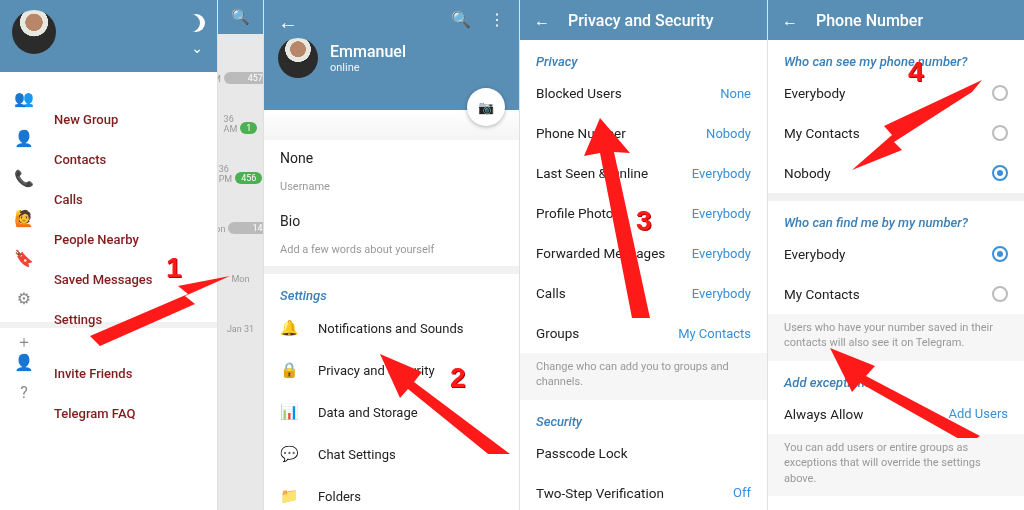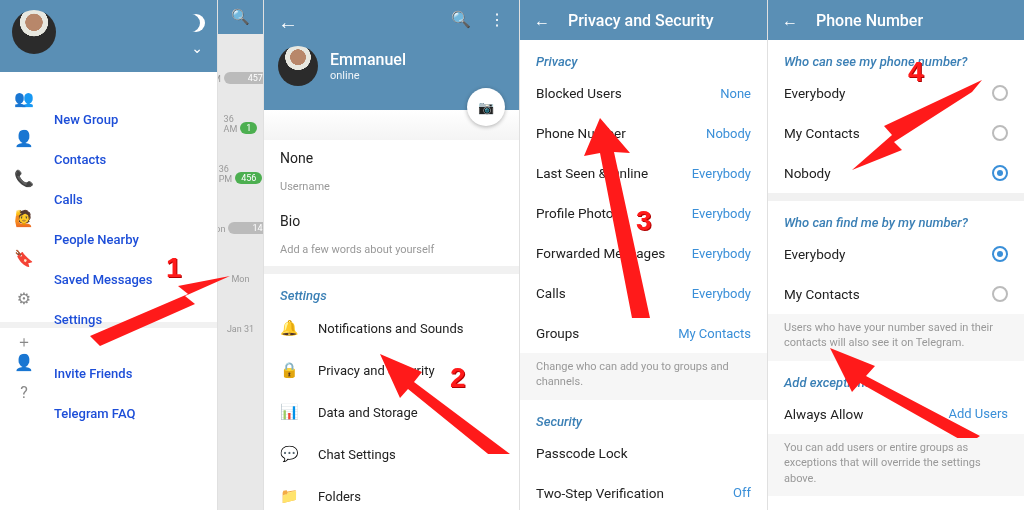--- a/index.html
+++ b/index.html
@@ -12,34 +12,34 @@
   .p5 { width: 256px; border-right: none; }
 
   
   .drawer-head { background: #5a8fb5; height: 72px; padding: 10px 12px; position: relative; }
   .avatar { width: 44px; height: 44px; border-radius: 50%; background: radial-gradient(circle at 50% 28%, #b8876a 0 22%, #e8e8e0 23% 36%, #2b2b2b 37% 80%); }
   .moon { position: absolute; right: 12px; top: 14px; width: 18px; height: 18px; border-radius: 50%; box-shadow: inset -5px 0 0 0 #fff; }
   .chev { position: absolute; right: 14px; bottom: 16px; color: #fff; font-size: 14px; }
   .menu { padding: 6px 0; }
   .mi { display: flex; align-items: center; height: 40px; padding: 0 14px; gap: 20px; color: #444; }
   .mi .ic { width: 20px; text-align: center; color: #888; font-size: 16px; }
-  .mi .lbl { font-size: 13px; font-weight: 500; color: #1d4ed8; margin-top: 43px; }
+  .mi .lbl { font-size: 13px; font-weight: 500; color: #7f1d1d; margin-top: 43px; }
   .sep { height: 6px; background: #f1f1f1; margin: 4px 0; }
 
   
   .peek-top { height: 34px; background: #5a8fb5; display: flex; align-items: center; justify-content: center; color: #fff; font-size: 15px; }
   .peek-row { height: 50px; display: flex; flex-direction: row; justify-content: center; align-items: flex-end; padding: 0 6px; gap: 3px; font-size: 9px; color: #999; }
   .badge { background: #4caf50; color: #fff; border-radius: 10px; padding: 1px 6px; font-size: 9px; }
   .badge.gray { background: #bbb; padding-left: 24px; }
 
   
   .hdr { background: #5a8fb5; height: 110px; color: #fff; position: relative; padding: 10px 14px; }
   .hdr .back { font-size: 20px; }
   .hdr .tools { position: absolute; right: 14px; top: 10px; display: flex; gap: 18px; font-size: 16px; }
-  .hdr .who { display: flex; align-items: center; gap: 12px; margin-top: 12px; }
+  .hdr .who { display: flex; align-items: center; gap: 12px; margin-top: 4px; }
   .hdr .avatar { width: 40px; height: 40px; }
   .hdr .nm { font-size: 16px; font-weight: 500; }
   .hdr .st { font-size: 11px; opacity: .9; }
   .cam { position: absolute; right: 14px; bottom: -16px; width: 38px; height: 38px; border-radius: 50%; background: #fff; box-shadow: 0 1px 4px rgba(0,0,0,.3); display: flex; align-items: center; justify-content: center; color: #5a8fb5; }
   .sect-title { color: #3a7fb5; font-size: 13px; font-weight: 500; padding: 14px 16px 4px; font-style: italic; }
   .row { padding: 10px 16px; }
   .row .main { font-size: 14px; color: #222; }
   .row .sub { font-size: 11px; color: #999; margin-top: 14px; }
   .srow { display: flex; align-items: center; gap: 20px; padding: 12px 16px; }
   .srow .ic { width: 18px; color: #888; font-size: 15px; }

